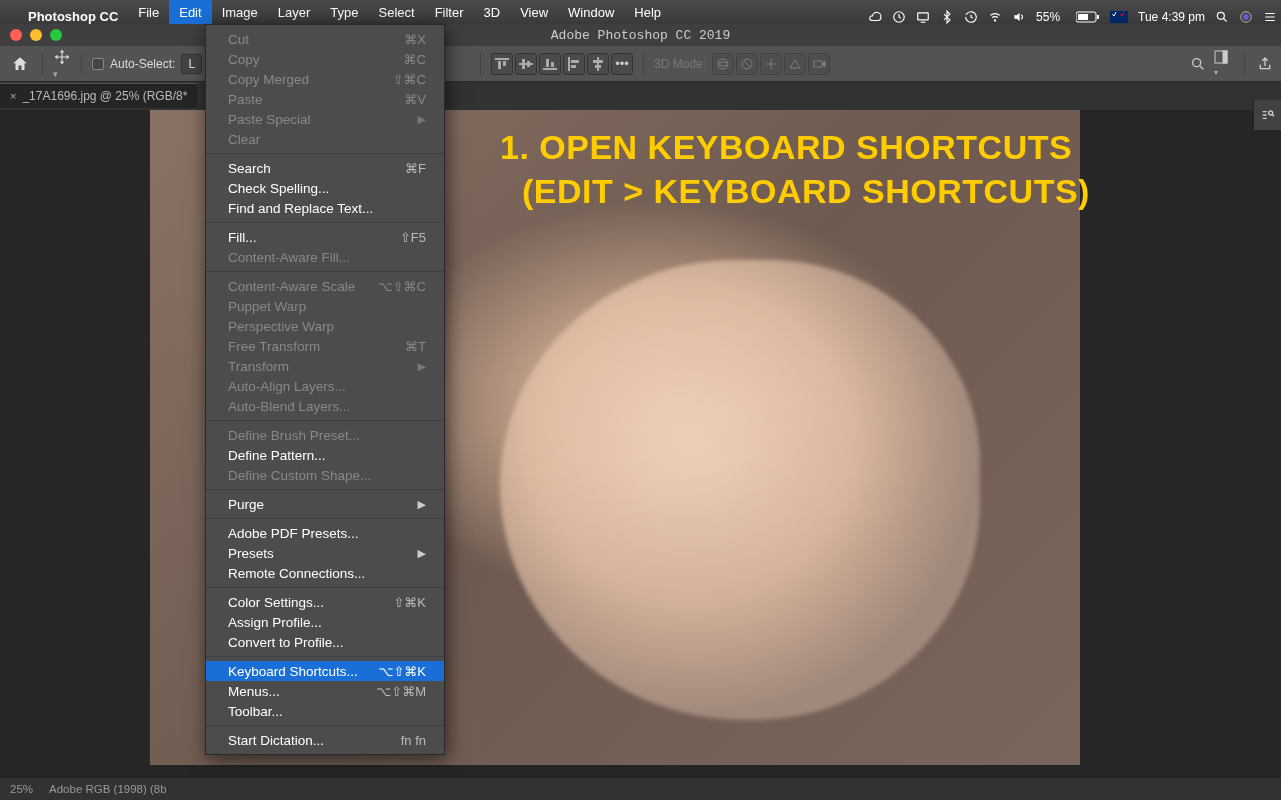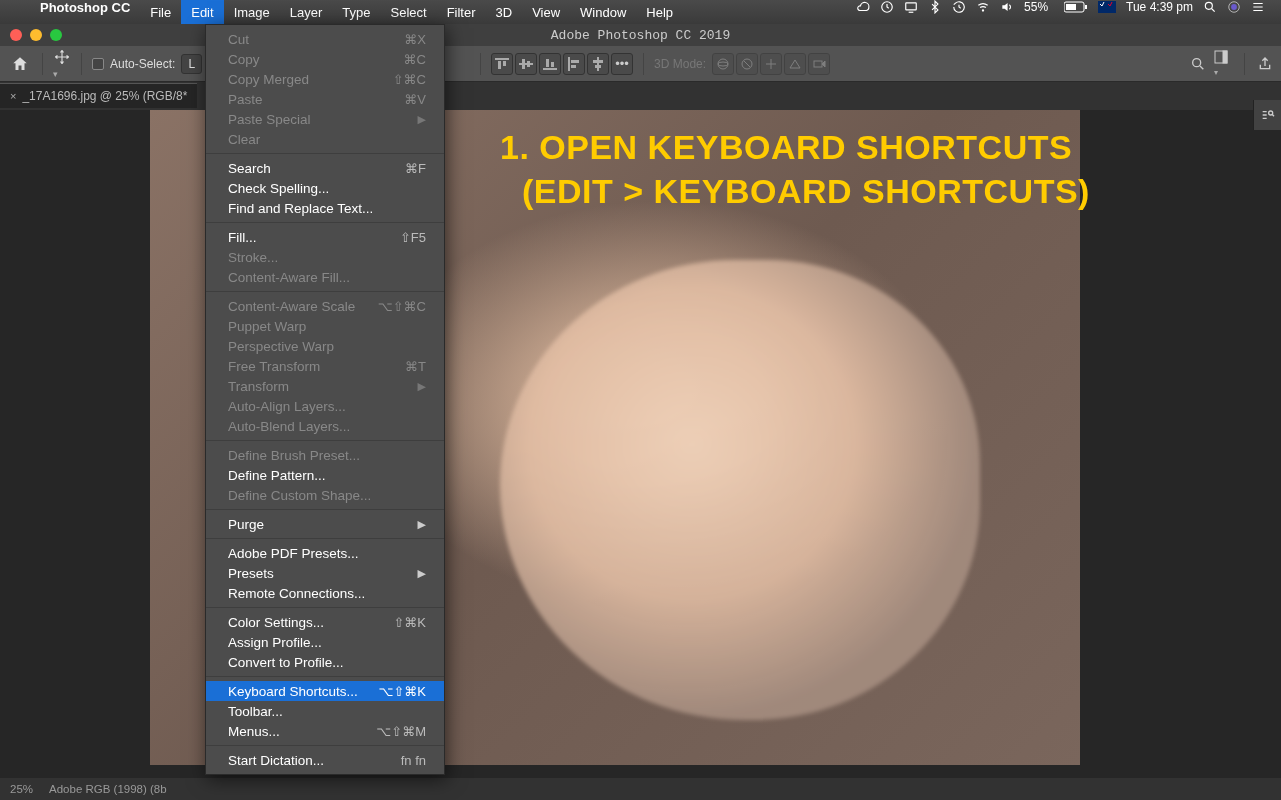--- a/index.html
+++ b/index.html
@@ -1,19 +1,19 @@
 <!DOCTYPE html>
 <html><head>
 <meta charset="utf-8">
 <style>
 * { margin: 0; padding: 0; box-sizing: border-box; font-family: -apple-system, "Helvetica Neue", Arial, sans-serif; }
 body { width: 1281px; height: 800px; background: #323232; overflow: hidden; position: relative; }
 
 
-.mac-menubar { height: 24px; background: linear-gradient(#4a4a4a,#3a3a3a); display: flex; align-items: flex-start; color: #fff; font-size: 13px; padding: 0 16px; position: relative; z-index: 100; }
+.mac-menubar { height: 24px; background: linear-gradient(#4a4a4a,#3a3a3a); display: flex; align-items: flex-end; color: #fff; font-size: 13px; padding: 0 4px; position: relative; z-index: 100; }
 .mac-menubar .apple { font-size: 15px; padding: 0 10px 0 4px; }
 .mac-menubar .app-name { font-weight: 600; padding: 0 10px; }
 .mac-menubar .menu-item { padding: 0 10px; height: 24px; display: flex; align-items: center; }
 .mac-menubar .menu-item.active { background: #1a6fd6; }
 .mac-menubar .spacer { flex: 1; }
 .mac-menubar .status { display: flex; gap: 10px; align-items: center; font-size: 12px; }
 .mac-menubar .status span { display:flex;align-items:center;gap:16px;}
 
 
 .titlebar { height: 22px; background: #3f3f3f; display: flex; align-items: center; position: relative; }
@@ -342,23 +342,20 @@
     </div>
     <div class="row">
       <span class="lbl">Find and Replace Text...</span>
     </div>
     <div class="divider"></div>
     <div class="row">
       <span class="lbl">Fill...</span>
       <span class="sc">⇧F5</span>
     </div>
     <div class="row disabled">
-      <span class="lbl">Stroke...</span>
-    </div>
-    <div class="row disabled">
       <span class="lbl">Content-Aware Fill...</span>
     </div>
     <div class="divider"></div>
     <div class="row disabled">
       <span class="lbl">Content-Aware Scale</span>
       <span class="sc">⌥⇧⌘C</span>
     </div>
     <div class="row disabled">
       <span class="lbl">Puppet Warp</span>
     </div>
@@ -415,25 +412,25 @@
     </div>
     <div class="row">
       <span class="lbl">Convert to Profile...</span>
     </div>
     <div class="divider"></div>
     <div class="row highlight">
       <span class="lbl">Keyboard Shortcuts...</span>
       <span class="sc">⌥⇧⌘K</span>
     </div>
     <div class="row">
-      <span class="lbl">Toolbar...</span>
-    </div>
-    <div class="row">
       <span class="lbl">Menus...</span>
       <span class="sc">⌥⇧⌘M</span>
+    </div>
+    <div class="row">
+      <span class="lbl">Toolbar...</span>
     </div>
     <div class="divider"></div>
     <div class="row">
       <span class="lbl">Start Dictation...</span>
       <span class="sc">fn fn</span>
     </div>
   </div>
 
 <div class="statusbar">
   <span>25%</span>

